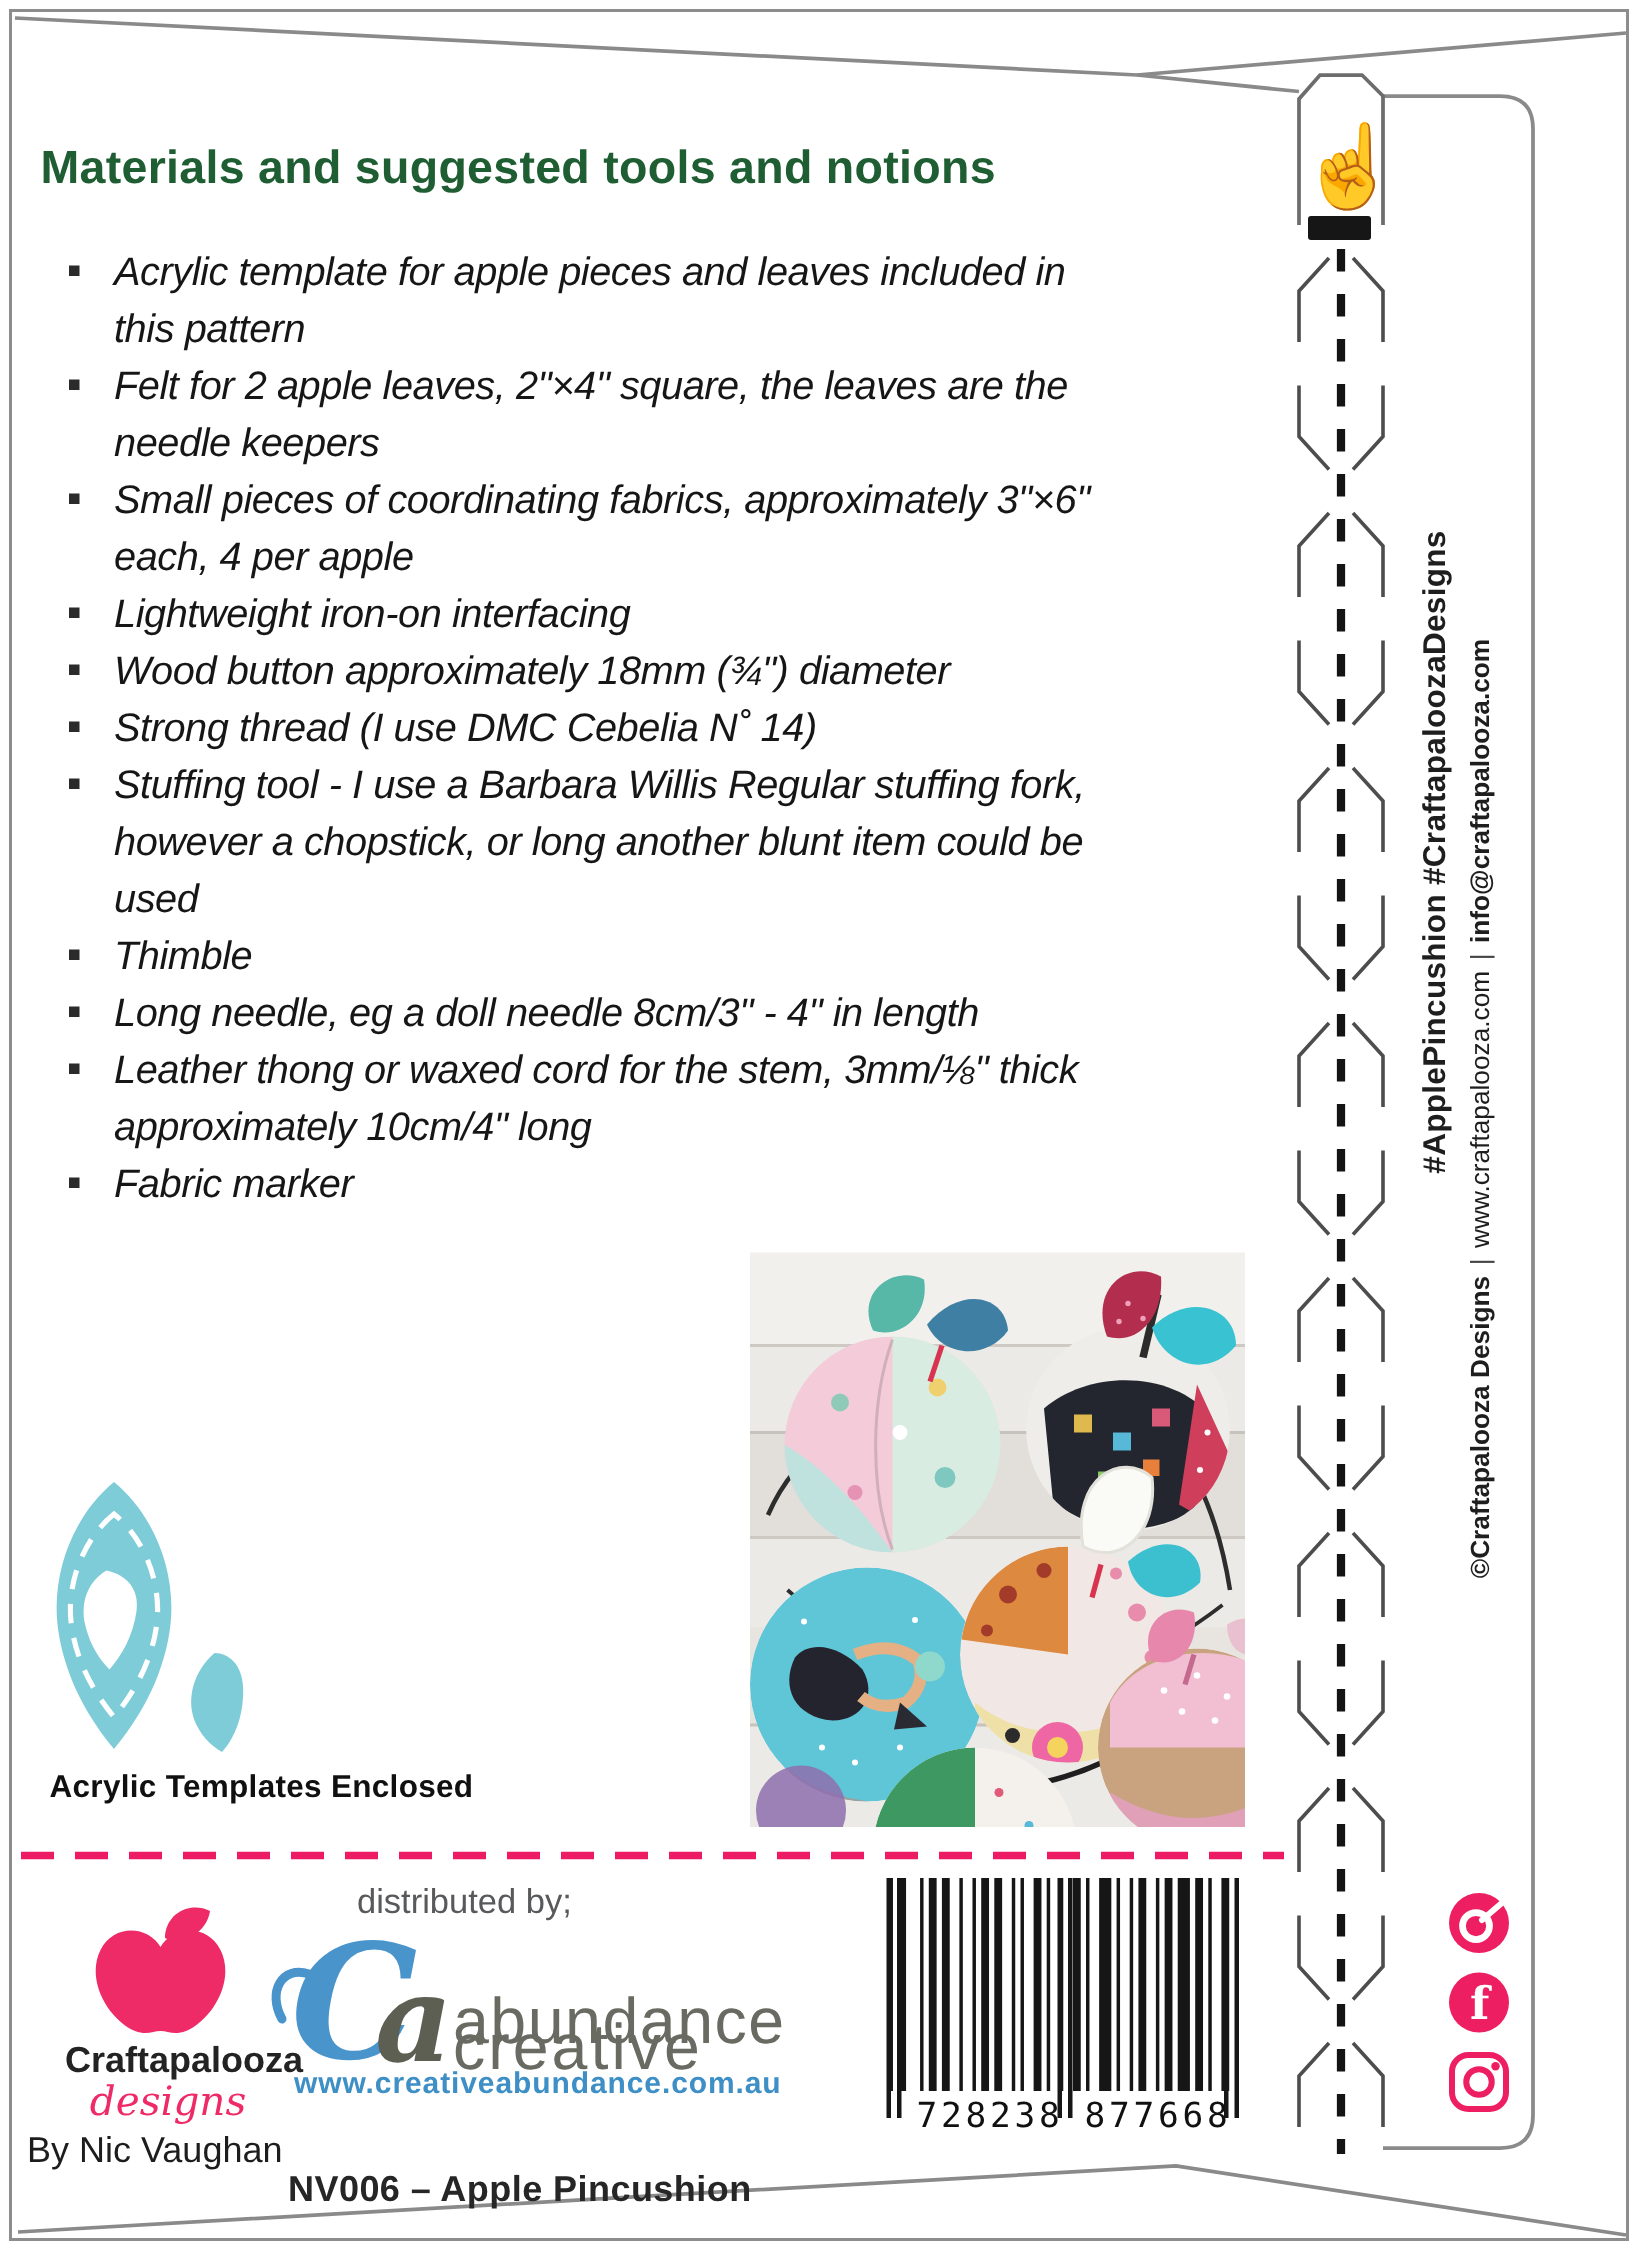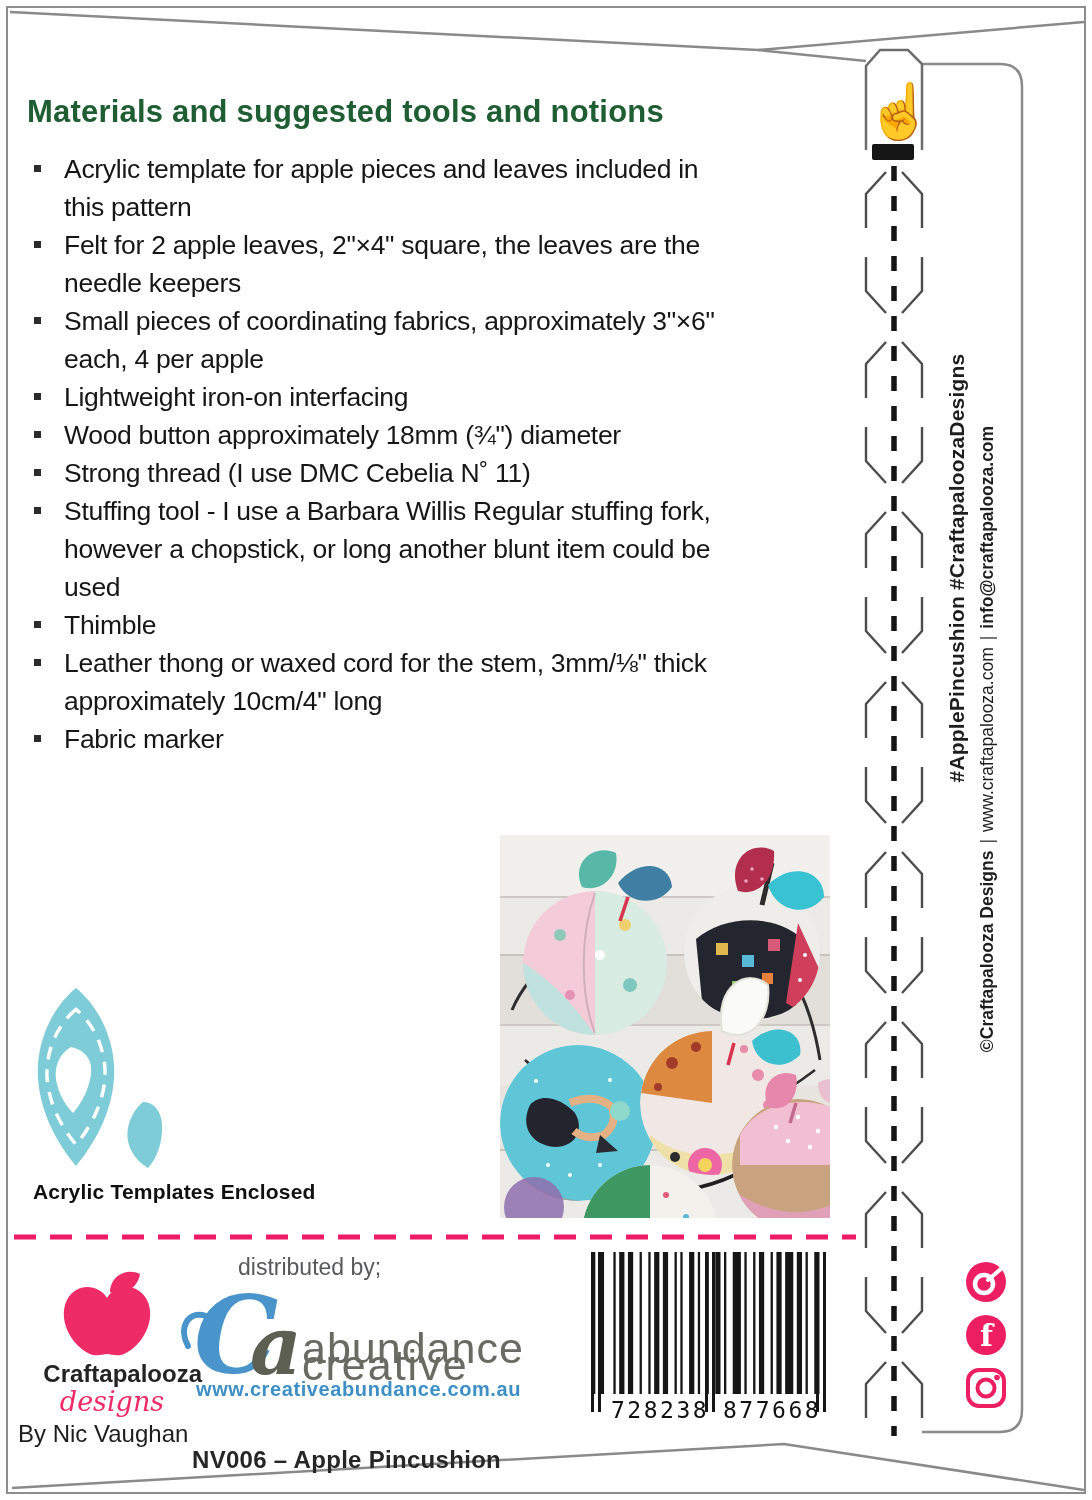--- a/index.html
+++ b/index.html
@@ -5,21 +5,21 @@
   html,body{margin:0;padding:0;background:#fff;}
   #board{position:relative;width:1092px;height:1500px;background:#ffffff;overflow:hidden;
          font-family:"Liberation Sans",sans-serif;color:#191919;}
   .abs{position:absolute;}
   #page-border{position:absolute;left:6px;top:6px;right:6px;bottom:6px;border:2px solid #8d8d8d;}
   #deco{position:absolute;left:0;top:0;width:1092px;height:1500px;z-index:1;}
   .content{z-index:2;}
 
   
   #title{left:27px;top:94px;font-size:31px;font-weight:700;color:#1f5e33;letter-spacing:0.2px;}
-  #materials-list{left:27px;top:150px;width:815px;list-style:none;margin:0;padding:0;}
+  #materials-list{left:27px;top:150px;width:815px;list-style:none;margin:12px;padding:0;font-style:italic;}
   #materials-list li{position:relative;padding-left:37px;font-size:26.5px;line-height:38px;
                      letter-spacing:-0.3px;color:#161616;white-space:pre-line;}
   #materials-list li::before{content:"";position:absolute;left:7px;top:15px;width:7px;height:7px;background:#2b2b2b;}
 
   
   .vtext{position:absolute;transform:translate(-50%,-50%) rotate(-90deg);white-space:nowrap;color:#1e1e1e;}
   #vt-hashtags{left:957px;top:568px;font-size:21px;font-weight:600;letter-spacing:0.2px;}
   #vt-contact{left:987px;top:739px;font-size:17.5px;}
   #vt-contact .b{font-weight:700;}
   #vt-contact .sep{margin:0 7px;color:#444;}
@@ -79,25 +79,26 @@
 
   <ul id="materials-list" class="abs content">
     <li>Acrylic template for apple pieces and leaves included in
 this pattern</li>
     <li>Felt for 2 apple leaves, 2"×4" square, the leaves are the
 needle keepers</li>
     <li>Small pieces of coordinating fabrics, approximately 3"×6"
 each, 4 per apple</li>
     <li>Lightweight iron-on interfacing</li>
     <li>Wood button approximately 18mm (¾") diameter</li>
-    <li>Strong thread (I use DMC Cebelia N˚ 11)</li>
+    <li>Strong thread (I use DMC Cebelia N˚ 14)</li>
     <li>Stuffing tool - I use a Barbara Willis Regular stuffing fork,
 however a chopstick, or long another blunt item could be
 used</li>
     <li>Thimble</li>
+    <li>Long needle, eg a doll needle 8cm/3" - 4" in length</li>
     <li>Leather thong or waxed cord for the stem, 3mm/⅛"  thick
 approximately 10cm/4" long</li>
     <li>Fabric marker</li>
   </ul>
 
   <div id="vt-hashtags" class="vtext content">#ApplePincushion #CraftapaloozaDesigns</div>
   <div id="vt-contact" class="vtext content">
     <span class="b">©Craftapalooza Designs</span><span class="sep">|</span><span>www.craftapalooza.com</span><span class="sep">|</span><span class="b">info@craftapalooza.com</span>
   </div>
 

